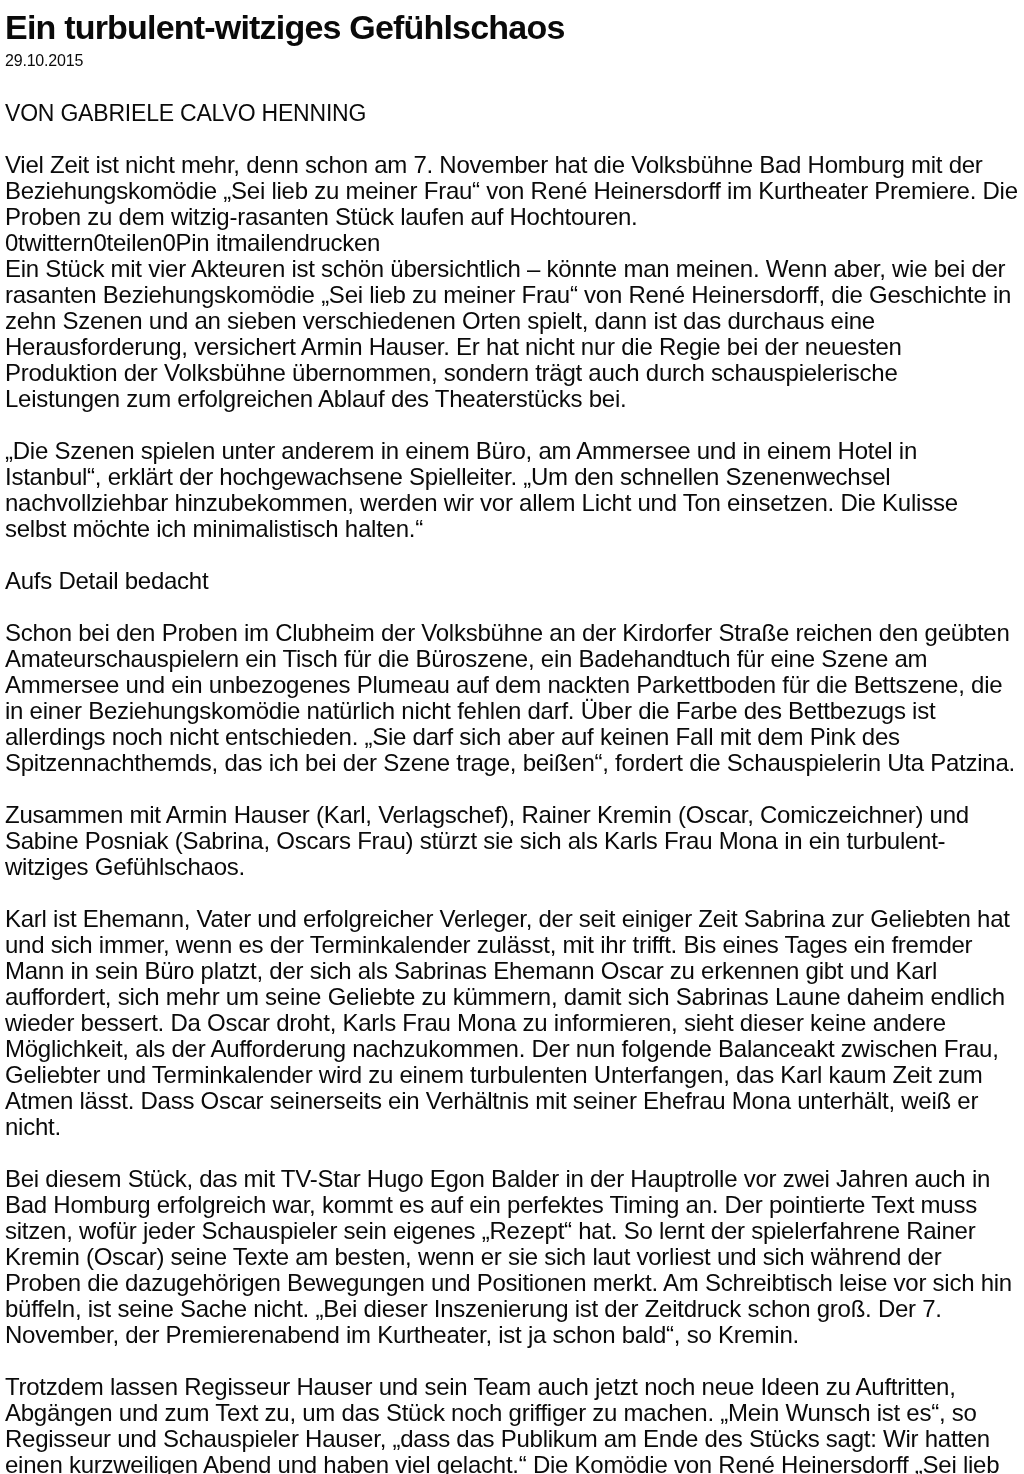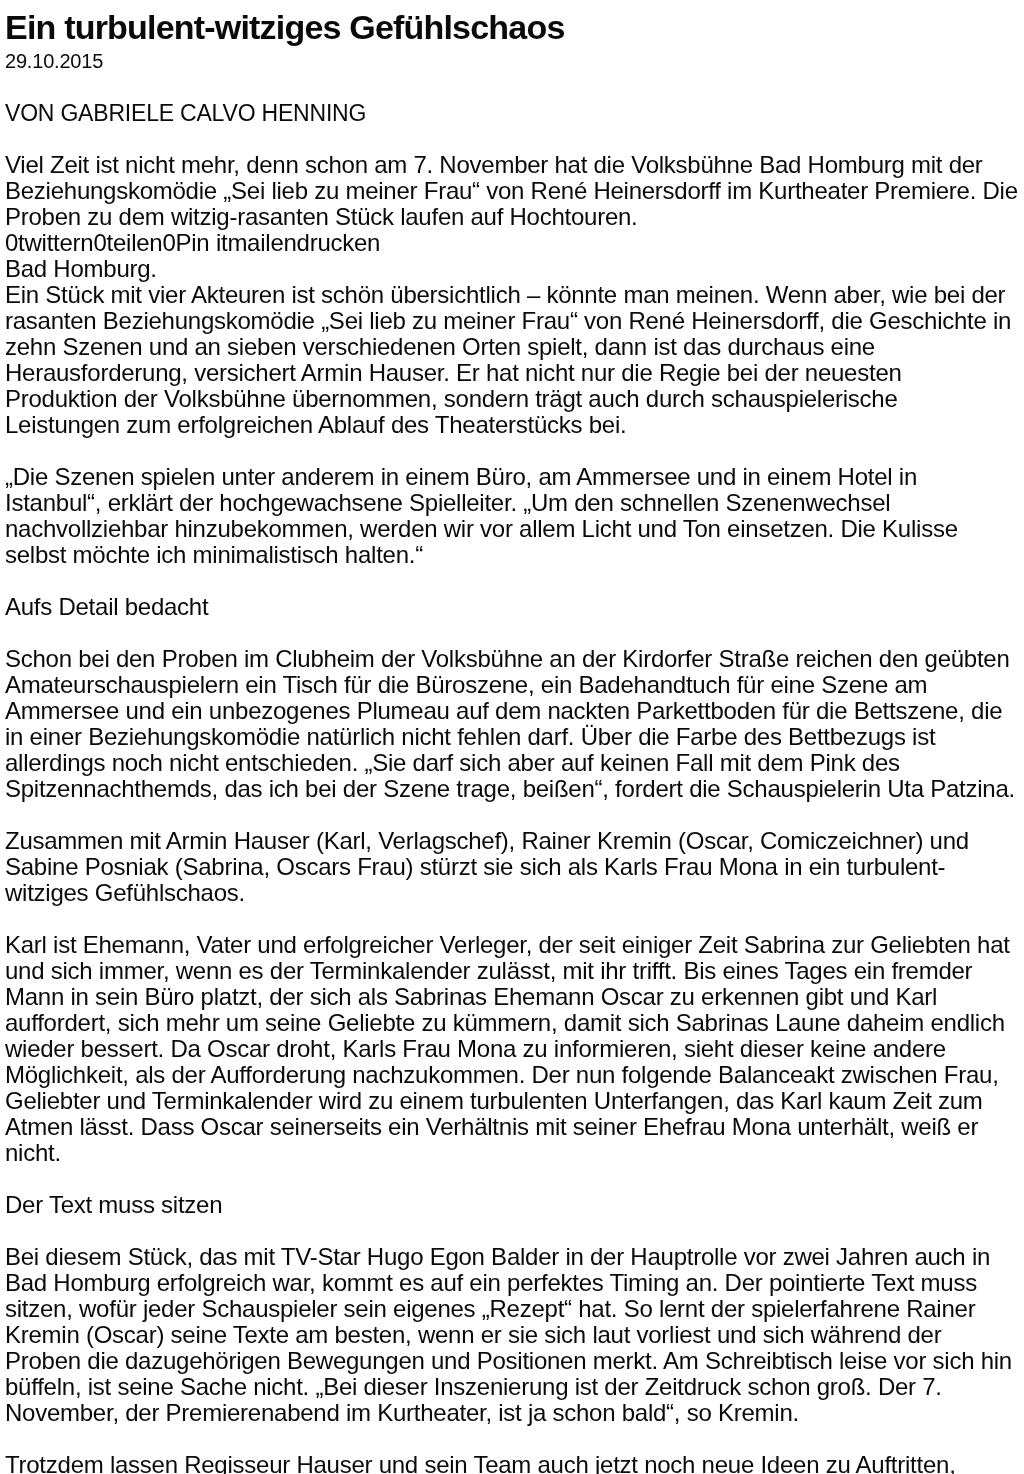--- a/index.html
+++ b/index.html
@@ -18,21 +18,21 @@
     padding: 6px 6px 20px 5px;
   }
   .title {
     margin: 0;
     font-size: 34px;
     line-height: 42px;
     font-weight: 700;
     letter-spacing: -0.8px;
   }
   .date {
-    font-size: 20px;
+    font-size: 16px;
     line-height: 26px;
     letter-spacing: -0.2px;
   }
   .byline {
     font-size: 23px;
     line-height: 26px;
     margin-top: 26px;
     letter-spacing: -0.2px;
   }
   .body-text {
@@ -59,35 +59,33 @@
 
   <div class="byline">VON GABRIELE CALVO HENNING</div>
 
   <div class="body-text">
 
     <p>Viel Zeit ist nicht mehr, denn schon am 7. November hat die Volksbühne Bad Homburg mit der Beziehungskomödie „Sei lieb zu meiner Frau“ von René Heinersdorff im Kurtheater Premiere. Die Proben zu dem witzig-rasanten Stück laufen auf Hochtouren.</p>
 
 
     <p>0twittern0teilen0Pin itmailendrucken</p>
 
-    <p>Bad Homburg.</p>
 
     <p>Ein Stück mit vier Akteuren ist schön übersichtlich – könnte man meinen. Wenn aber, wie bei der rasanten Beziehungskomödie „Sei lieb zu meiner Frau“ von René Heinersdorff, die Geschichte in zehn Szenen und an sieben verschiedenen Orten spielt, dann ist das durchaus eine Herausforderung, versichert Armin Hauser. Er hat nicht nur die Regie bei der neuesten Produktion der Volksbühne übernommen, sondern trägt auch durch schauspielerische Leistungen zum erfolgreichen Ablauf des Theaterstücks bei.</p>
 
     <p class="spaced">„Die Szenen spielen unter anderem in einem Büro, am Ammersee und in einem Hotel in Istanbul“, erklärt der hochgewachsene Spielleiter. „Um den schnellen Szenenwechsel nachvollziehbar hinzubekommen, werden wir vor allem Licht und Ton einsetzen. Die Kulisse selbst möchte ich minimalistisch halten.“</p>
 
     <p class="spaced">Aufs Detail bedacht</p>
 
     <p class="spaced">Schon bei den Proben im Clubheim der Volksbühne an der Kirdorfer Straße reichen den geübten Amateurschauspielern ein Tisch für die Büroszene, ein Badehandtuch für eine Szene am Ammersee und ein unbezogenes Plumeau auf dem nackten Parkettboden für die Bettszene, die in einer Beziehungskomödie natürlich nicht fehlen darf. Über die Farbe des Bettbezugs ist allerdings noch nicht entschieden. „Sie darf sich aber auf keinen Fall mit dem Pink des Spitzennachthemds, das ich bei der Szene trage, beißen“, fordert die Schauspielerin Uta Patzina.</p>
 
     <p class="spaced">Zusammen mit Armin Hauser (Karl, Verlagschef), Rainer Kremin (Oscar, Comiczeichner) und Sabine Posniak (Sabrina, Oscars Frau) stürzt sie sich als Karls Frau Mona in ein turbulent-witziges Gefühlschaos.</p>
 
     <p class="spaced">Karl ist Ehemann, Vater und erfolgreicher Verleger, der seit einiger Zeit Sabrina zur Geliebten hat und sich immer, wenn es der Terminkalender zulässt, mit ihr trifft. Bis eines Tages ein fremder Mann in sein Büro platzt, der sich als Sabrinas Ehemann Oscar zu erkennen gibt und Karl auffordert, sich mehr um seine Geliebte zu kümmern, damit sich Sabrinas Laune daheim endlich wieder bessert. Da Oscar droht, Karls Frau Mona zu informieren, sieht dieser keine andere Möglichkeit, als der Aufforderung nachzukommen. Der nun folgende Balanceakt zwischen Frau, Geliebter und Terminkalender wird zu einem turbulenten Unterfangen, das Karl kaum Zeit zum Atmen lässt. Dass Oscar seinerseits ein Verhältnis mit seiner Ehefrau Mona unterhält, weiß er nicht.</p>
 
-    <p class="spaced">Der Text muss sitzen</p>
 
     <p class="spaced">Bei diesem Stück, das mit TV-Star Hugo Egon Balder in der Hauptrolle vor zwei Jahren auch in Bad Homburg erfolgreich war, kommt es auf ein perfektes Timing an. Der pointierte Text muss sitzen, wofür jeder Schauspieler sein eigenes „Rezept“ hat. So lernt der spielerfahrene Rainer Kremin (Oscar) seine Texte am besten, wenn er sie sich laut vorliest und sich während der Proben die dazugehörigen Bewegungen und Positionen merkt. Am Schreibtisch leise vor sich hin büffeln, ist seine Sache nicht. „Bei dieser Inszenierung ist der Zeitdruck schon groß. Der 7. November, der Premierenabend im Kurtheater, ist ja schon bald“, so Kremin.</p>
 
     <p class="spaced">Trotzdem lassen Regisseur Hauser und sein Team auch jetzt noch neue Ideen zu Auftritten, Abgängen und zum Text zu, um das Stück noch griffiger zu machen. „Mein Wunsch ist es“, so Regisseur und Schauspieler Hauser, „dass das Publikum am Ende des Stücks sagt: Wir hatten einen kurzweiligen Abend und haben viel gelacht.“ Die Komödie von René Heinersdorff „Sei lieb zu meiner Frau“, die einen modernen Blick auf den Beziehungswirrwarr in Zeiten von E-Mail und SMS wirft, ist in der Inszenierung der Volksbühne dafür wie geschaffen.</p>
 
   </div>
 
 </div>
 
 </body></html>

